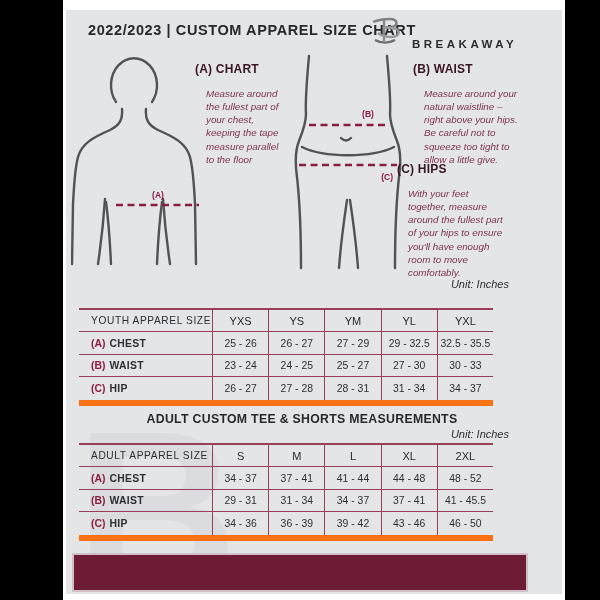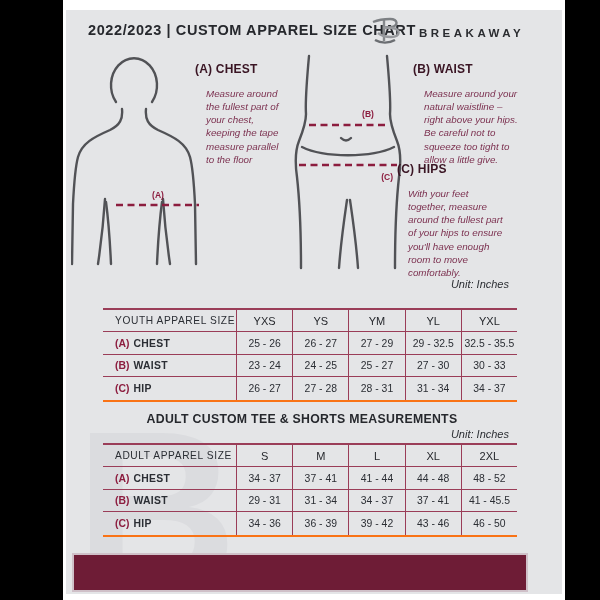--- a/index.html
+++ b/index.html
@@ -9,35 +9,35 @@
   .frame-top{position:absolute;left:0;top:0;width:502px;height:10px;background:#fff;z-index:5;}
   .frame-bottom{position:absolute;left:0;bottom:0;width:502px;height:6px;background:#fff;z-index:5;}
   .frame-left{position:absolute;left:0;top:0;width:3px;height:600px;background:#fff;z-index:5;}
   .frame-right{position:absolute;right:0;top:0;width:3px;height:600px;background:#fff;z-index:5;}
 
   .watermark{position:absolute;left:12px;top:398px;font-size:225px;font-weight:700;
              color:#DBDCDF;line-height:1;z-index:0;letter-spacing:-8px;}
 
   .hdr-title{position:absolute;left:25px;top:22px;font-size:14.5px;font-weight:800;
              color:#26282D;letter-spacing:.6px;z-index:1;}
-  .logo{position:absolute;left:308px;top:16px;display:flex;align-items:center;gap:16px;z-index:1;}
+  .logo{position:absolute;left:308px;top:16px;display:flex;align-items:flex-end;gap:9px;z-index:1;}
   .logo-text{font-size:11.5px;font-weight:800;color:#2A2C30;letter-spacing:3.5px;}
 
   .fig{position:absolute;z-index:1;}
   .guide{position:absolute;z-index:1;}
   .guide h4{margin:0 0 7px 0;font-size:12px;font-weight:800;color:#3A1524;letter-spacing:.2px;}
   .guide p{margin:11px;font-size:9.8px;font-style:italic;color:#7C3150;line-height:1.34;}
 
   .tbl-title{position:absolute;left:32px;width:414px;text-align:center;z-index:1;}
   .tbl-title .t{font-size:12.3px;font-weight:800;color:#26282D;letter-spacing:.3px;}
   .tbl-title .u{font-size:11px;font-style:italic;color:#2B2E33;margin-top:2px;text-align:right;}
 
-  .size-table{position:absolute;left:40px;width:414px;display:grid;
+  .size-table{position:absolute;left:16px;width:414px;display:grid;
               grid-template-columns:133px repeat(5,1fr);grid-auto-rows:22.4px;
-              border-top:2px solid #9A3D58;border-bottom:2px solid #f97316;z-index:1;}
+              border-top:2px solid #9A3D58;border-bottom:6px solid #f97316;z-index:1;}
   .cell{display:flex;align-items:center;justify-content:center;font-size:10.4px;
         color:#2B2E34;border-bottom:1.4px solid #9A3D58;}
   .size-table .cell:nth-last-child(-n+6){border-bottom:none;}
   .cell.vline{border-left:1.4px solid #9A3D58;}
   .cell.lbl{justify-content:flex-start;padding-left:12px;}
   .cell.sizehdr{font-weight:400;font-size:11px;color:#26282D;}
   .cell.cat{font-size:10.2px;letter-spacing:.6px;}
   .letter{color:#8C1D3F;font-weight:800;margin-right:4px;}
   .rowname{font-weight:600;color:#2B2E34;letter-spacing:.3px;}
 
@@ -89,21 +89,21 @@
         <path d="M58 148 C56 162, 52 188, 50 216"></path>
         <path d="M61 148 C63 162, 67 188, 69 216"></path>
       </g>
       <path d="M20 73 L100 73" stroke="#8C1D3F" stroke-width="2.4" stroke-dasharray="7 4.5" fill="none"></path>
       <text x="79" y="65" text-anchor="middle" font-size="8.5" font-weight="bold" fill="#8C1D3F">(B)</text>
       <path d="M10 113 L108 113" stroke="#8C1D3F" stroke-width="2.4" stroke-dasharray="7 4.5" fill="none"></path>
       <text x="104" y="128" text-anchor="end" font-size="8.5" font-weight="bold" fill="#8C1D3F">(C)</text>
     </svg>
 
     <div class="guide" style="left:132px;top:62px;width:103px">
-      <h4>(A) CHEST</h4>
+      <h4>(A) CHART</h4>
       <p>Measure around the fullest part of your chest, keeping the tape measure parallel to the floor</p>
     </div>
     <div class="guide" style="left:350px;top:62px;width:116px">
       <h4>(B) WAIST</h4>
       <p>Measure around your natural waistline – right above your hips. Be careful not to squeeze too tight to allow a little give.</p>
     </div>
     <div class="guide" style="left:334px;top:162px;width:120px">
       <h4>(C) HIPS</h4>
       <p>With your feet together, measure around the fullest part of your hips to ensure you'll have enough room to move comfortably.</p>
     </div>

